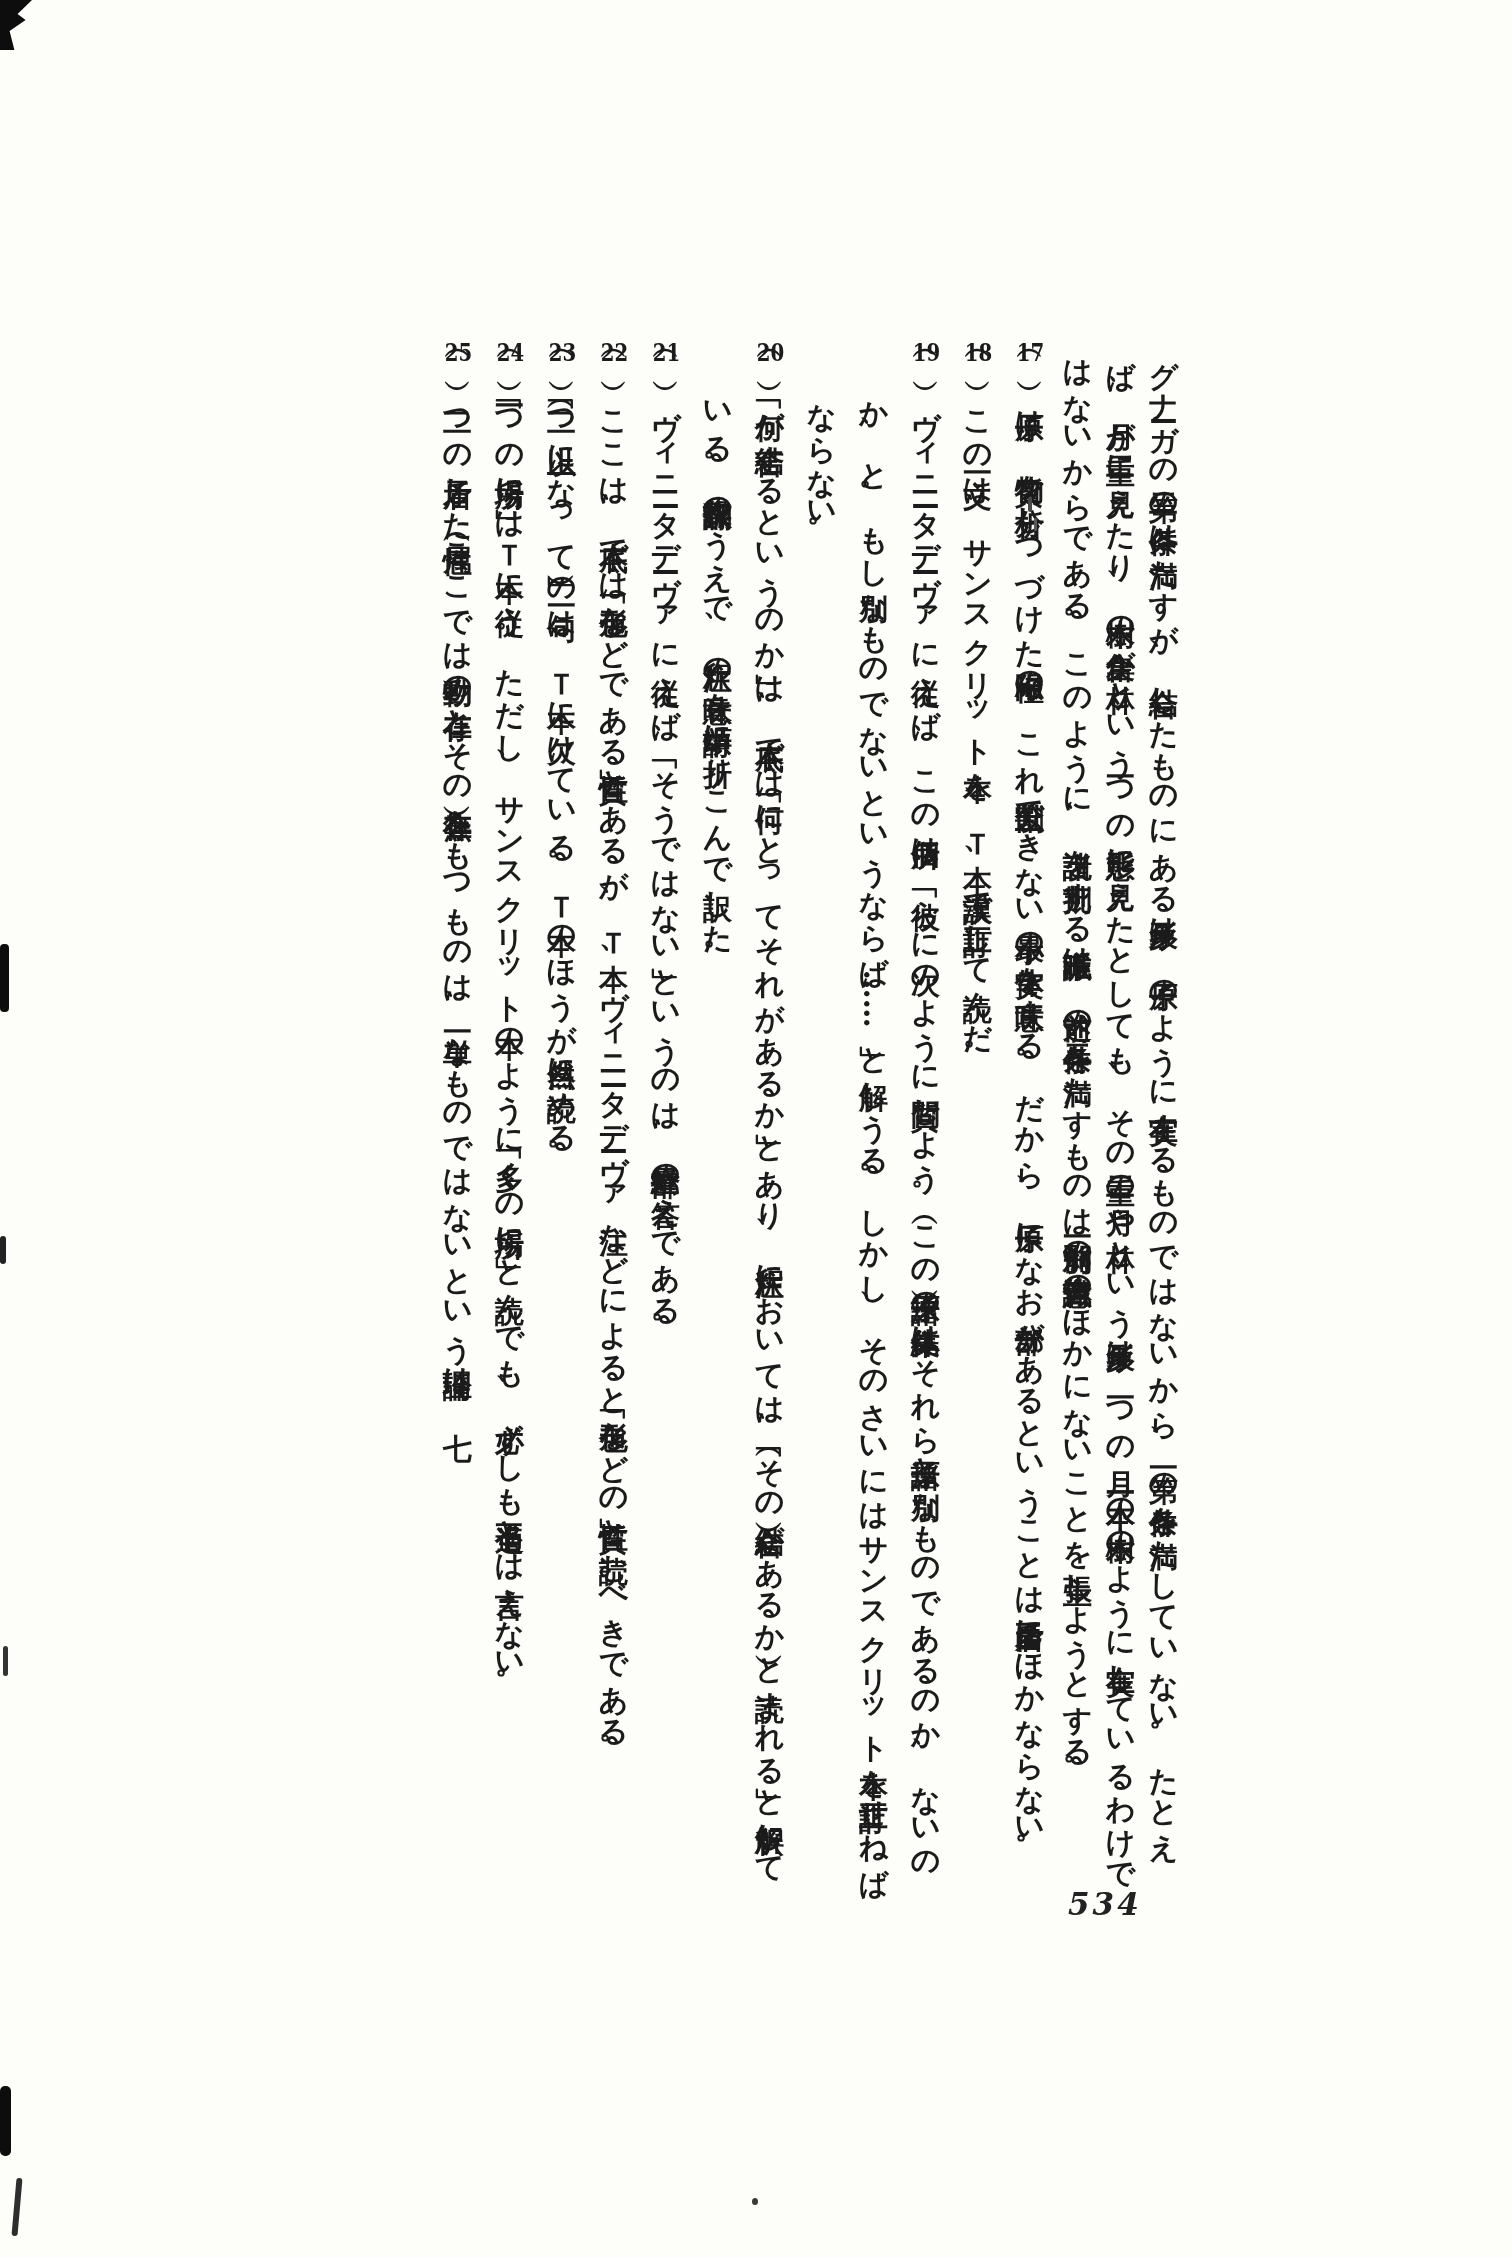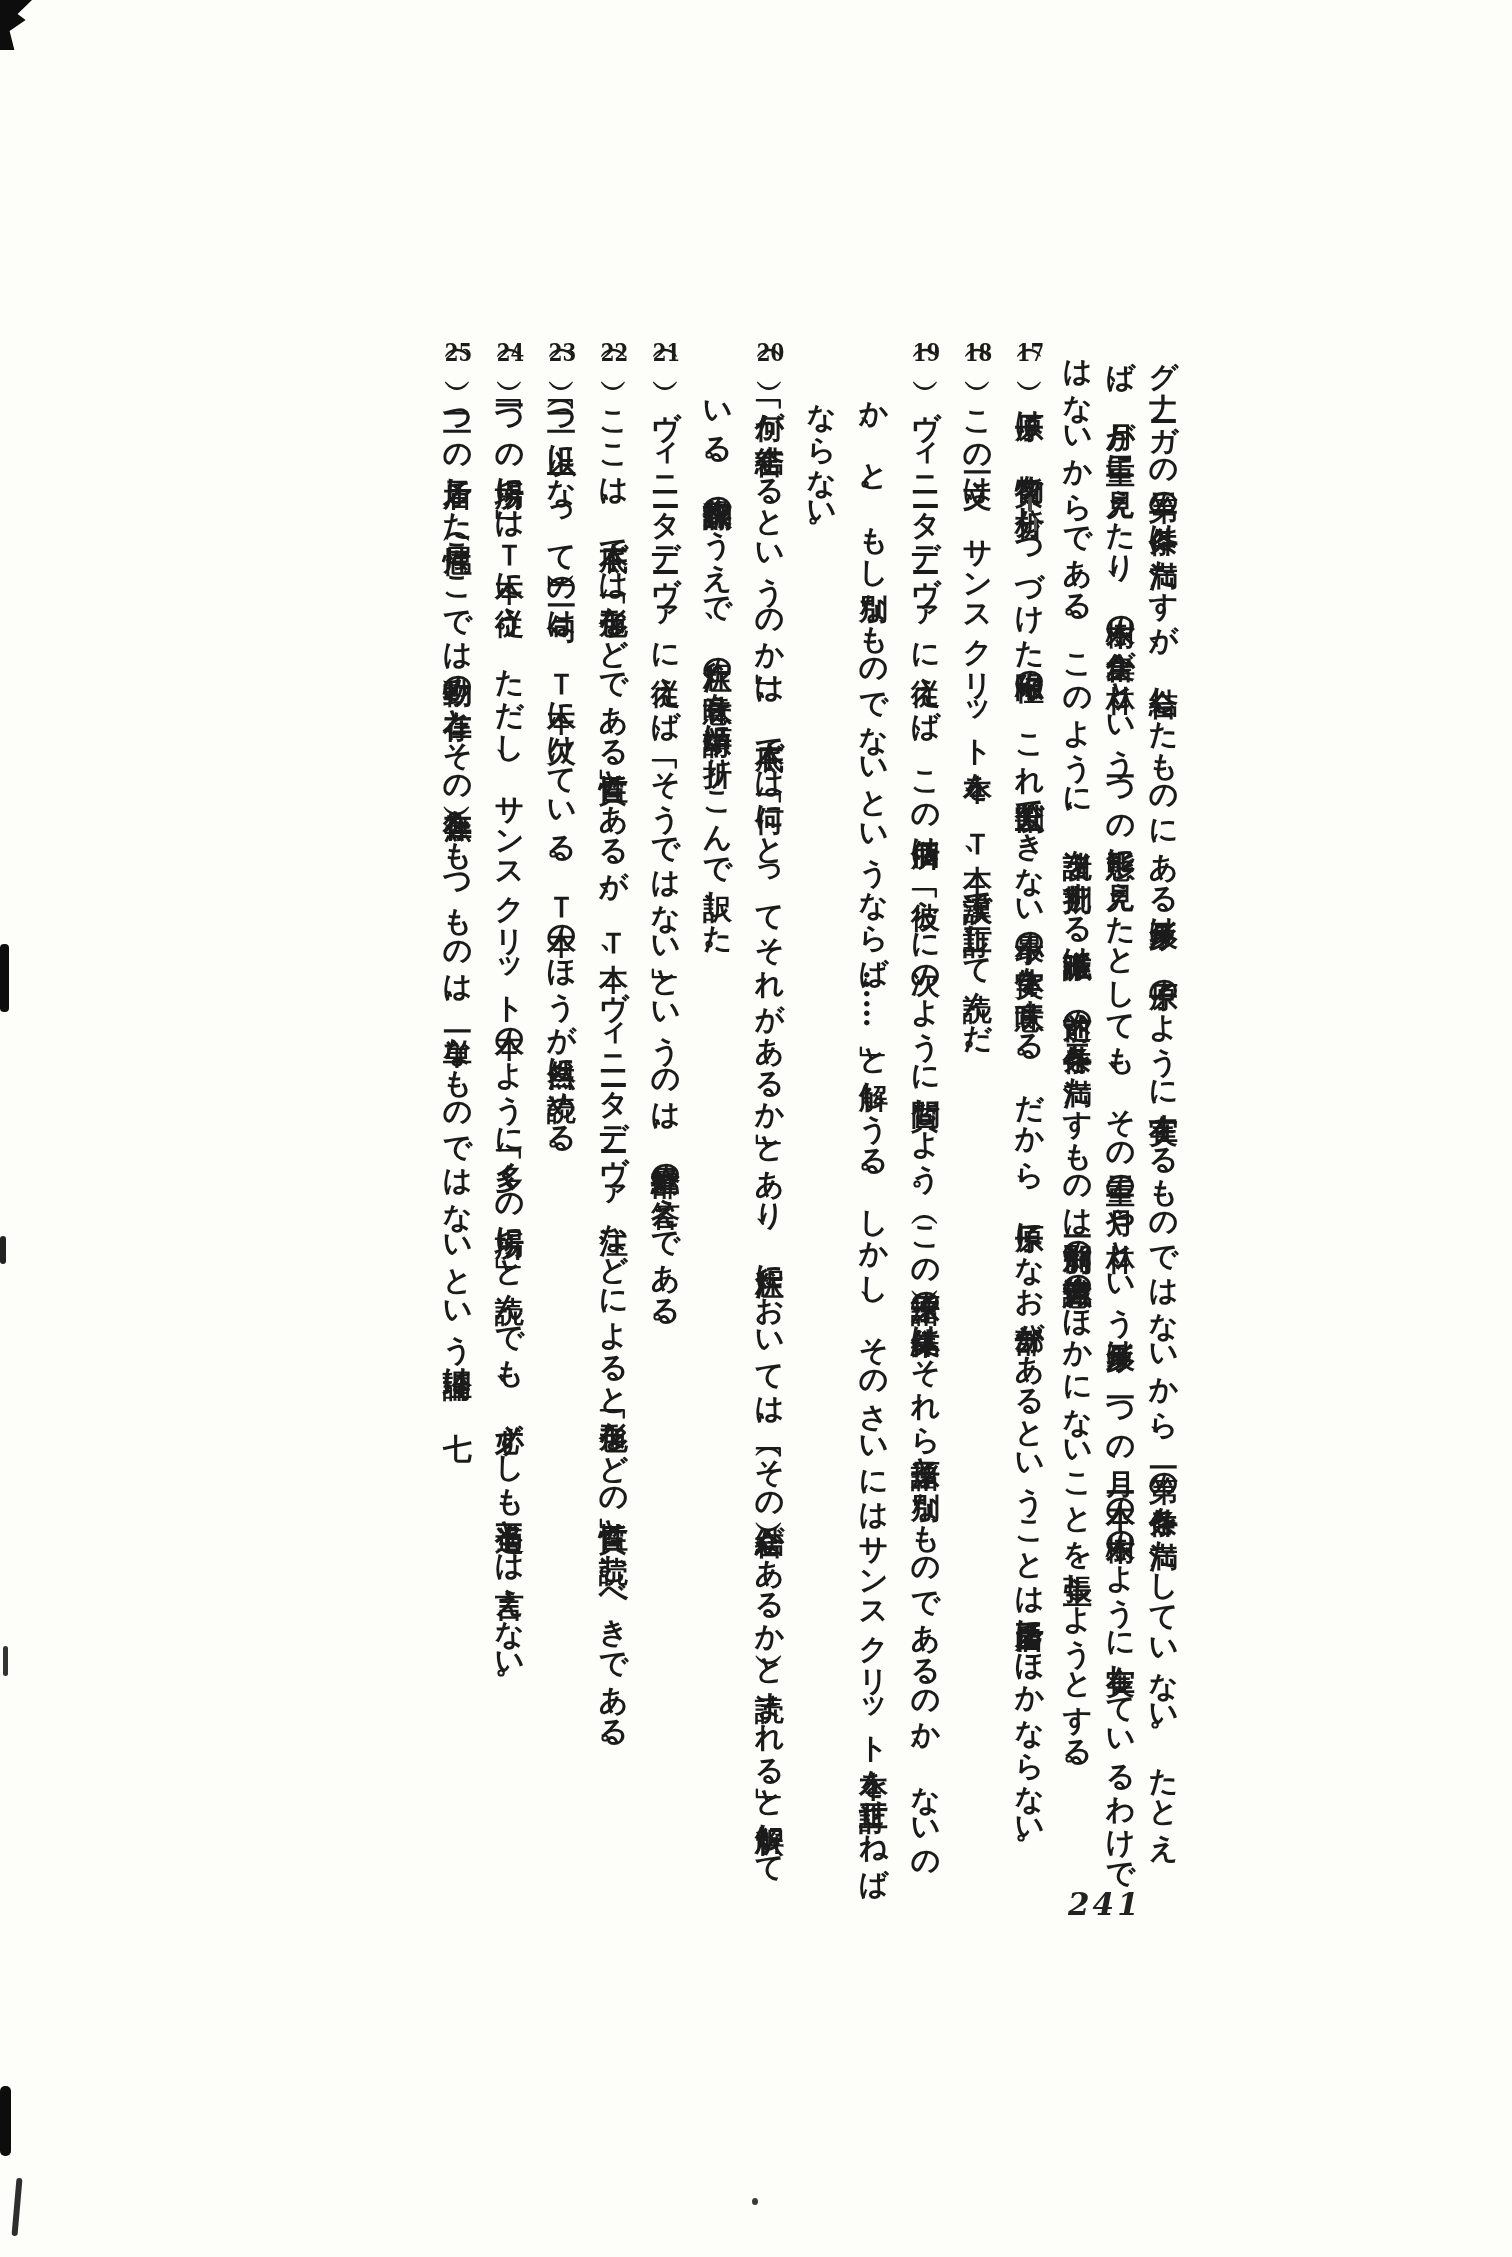--- a/index.html
+++ b/index.html
@@ -111,21 +111,21 @@
     <div class="note">
       <span class="note-num"><span class="vparen">︵</span><span class="tcy">24</span><span class="vparen">︶</span></span><span class="note-text">「一つの場所に」はＴ本に従う。ただし、サンスクリット本のように「多くの場所に」と読んでも、必ずしも不適当とは言えない。</span>
     </div>
 
     <div class="note">
       <span class="note-num"><span class="vparen">︵</span><span class="tcy">25</span><span class="vparen">︶</span></span><span class="note-text">二つの矛盾した属性（ここでは動物の存在とその無存在）をもつものは、単一なものではないという理論は、七</span>
     </div>
 
   </div>
 
-  <div class="page-number">241</div>
+  <div class="page-number">534</div>
 
   <div class="artifact art-corner"></div>
   <div class="artifact art-streak-1"></div>
   <div class="artifact art-streak-2"></div>
   <div class="artifact art-streak-3"></div>
   <div class="artifact art-streak-4"></div>
   <div class="artifact art-streak-5"></div>
   <div class="artifact art-tick-1"></div>
   <div class="artifact art-tick-2"></div>
   <div class="artifact art-dot"></div>

